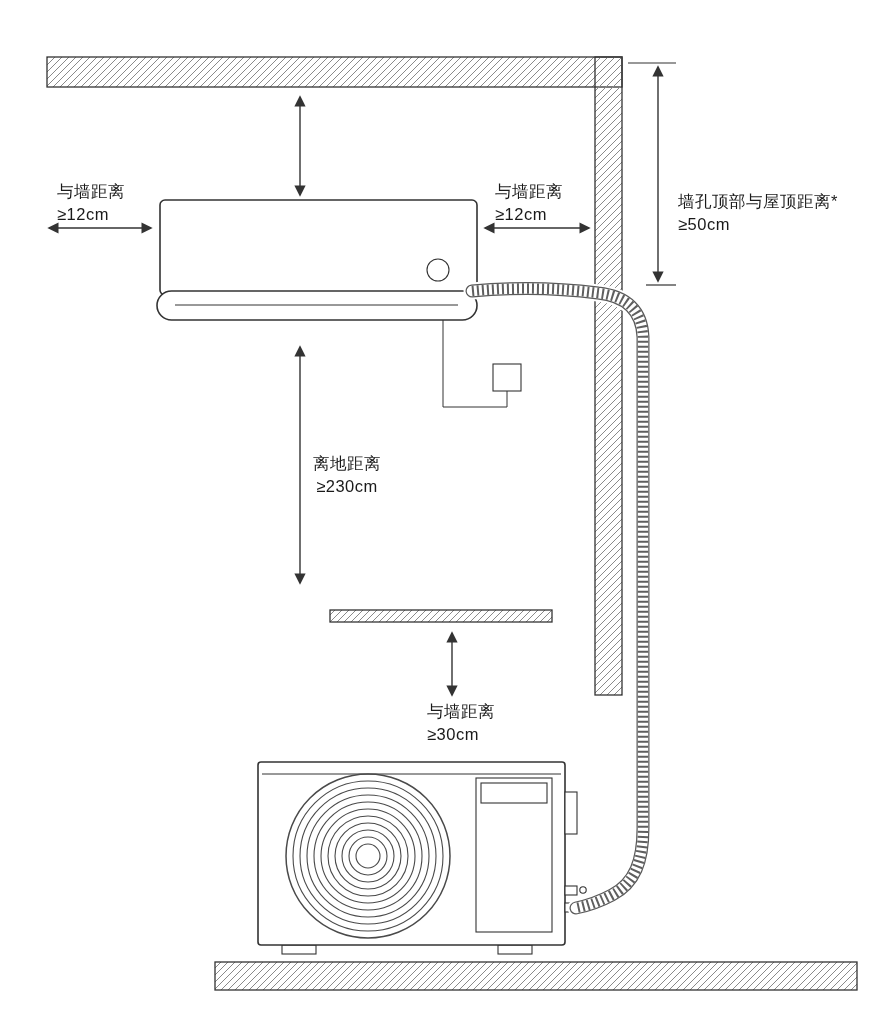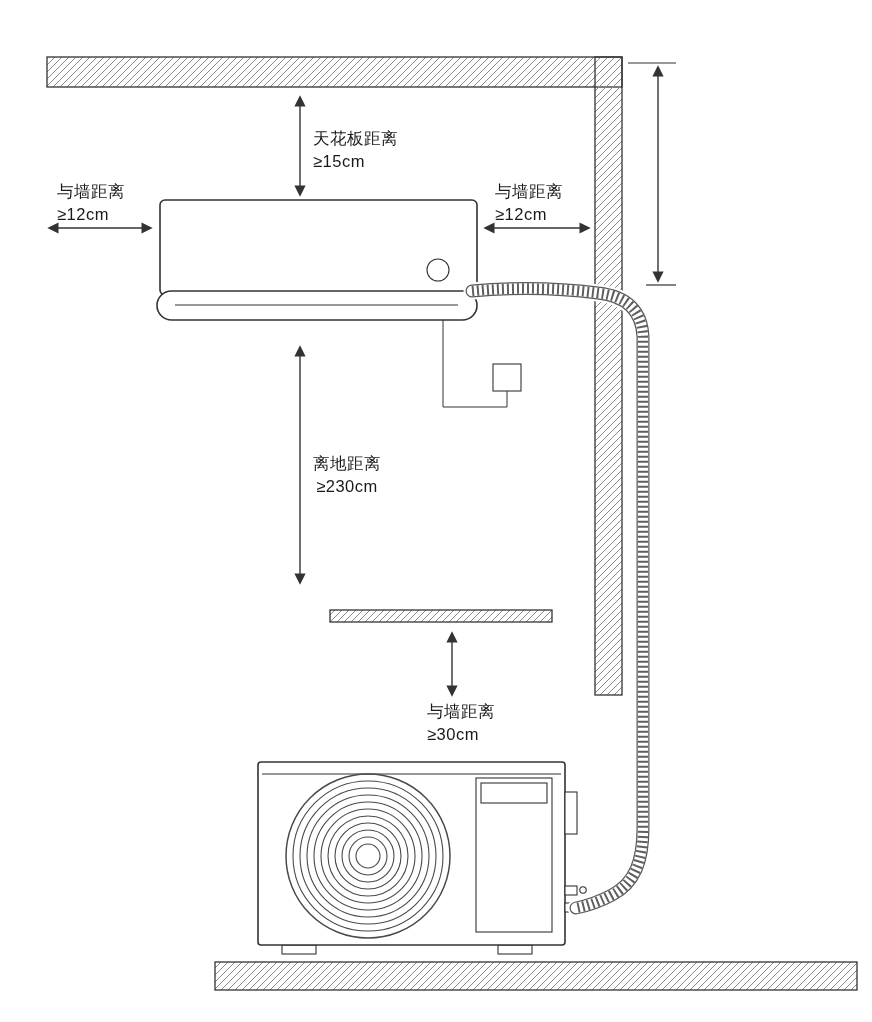--- a/index.html
+++ b/index.html
@@ -136,36 +136,34 @@
       <line class="arrow" x1="658" y1="67" x2="658" y2="281" marker-start="url(#arr)" marker-end="url(#arr)"></line>
     </g>
     <g>
       <line class="arrow" x1="300" y1="347" x2="300" y2="583" marker-start="url(#arr)" marker-end="url(#arr)"></line>
     </g>
     <g>
       <line class="arrow" x1="452" y1="633" x2="452" y2="695" marker-start="url(#arr)" marker-end="url(#arr)"></line>
     </g>
   </svg>
 
-  <div class="label" style="left:313px; top:127px;">
-    <div>天花板距离</div>
-    <div>≥15cm</div>
-  </div>
 
   <div class="label" style="left:57px; top:180px;">
     <div>与墙距离</div>
     <div>≥12cm</div>
   </div>
 
   <div class="label" style="left:495px; top:180px;">
     <div>与墙距离</div>
     <div>≥12cm</div>
   </div>
 
   <div class="label" style="left:678px; top:190px;">
+    <div>墙孔顶部与屋顶距离*</div>
+    <div>≥50cm</div>
   </div>
 
   <div class="label" style="left:313px; top:452px;text-align:center;">
     <div>离地距离</div>
     <div>≥230cm</div>
   </div>
 
   <div class="label" style="left:427px; top:700px;">
     <div>与墙距离</div>
     <div>≥30cm</div>

